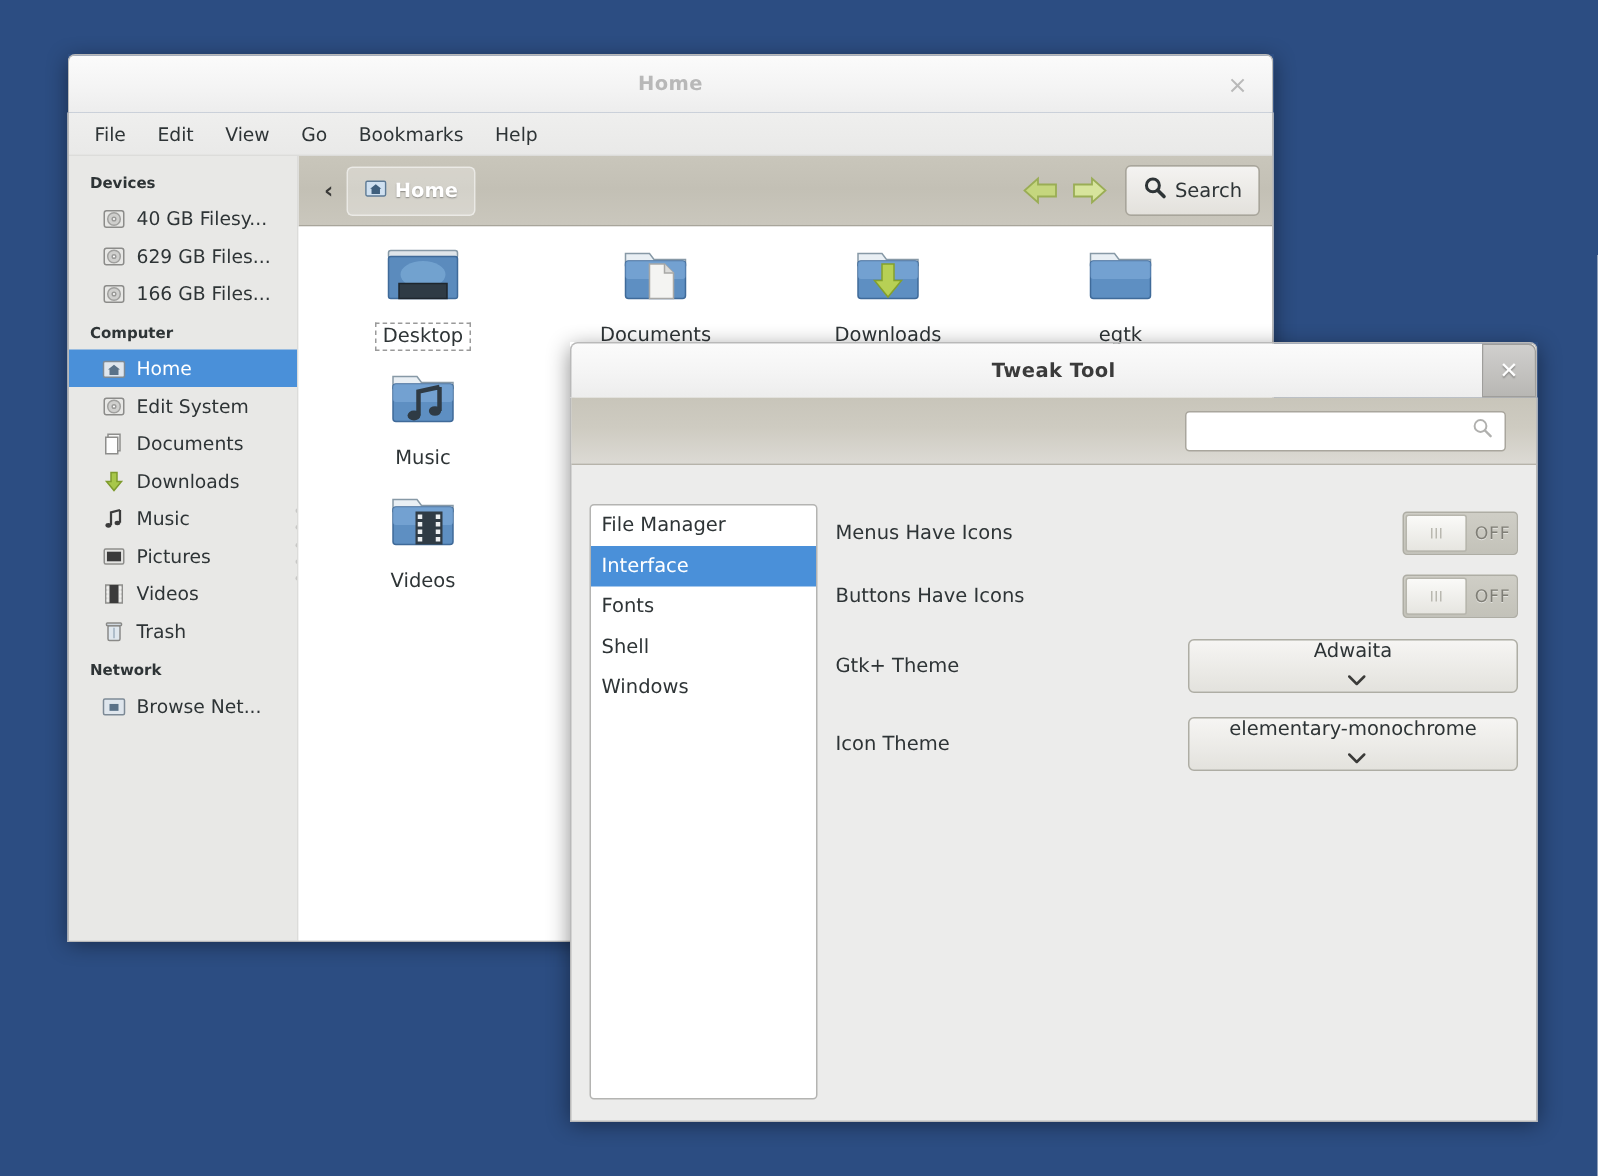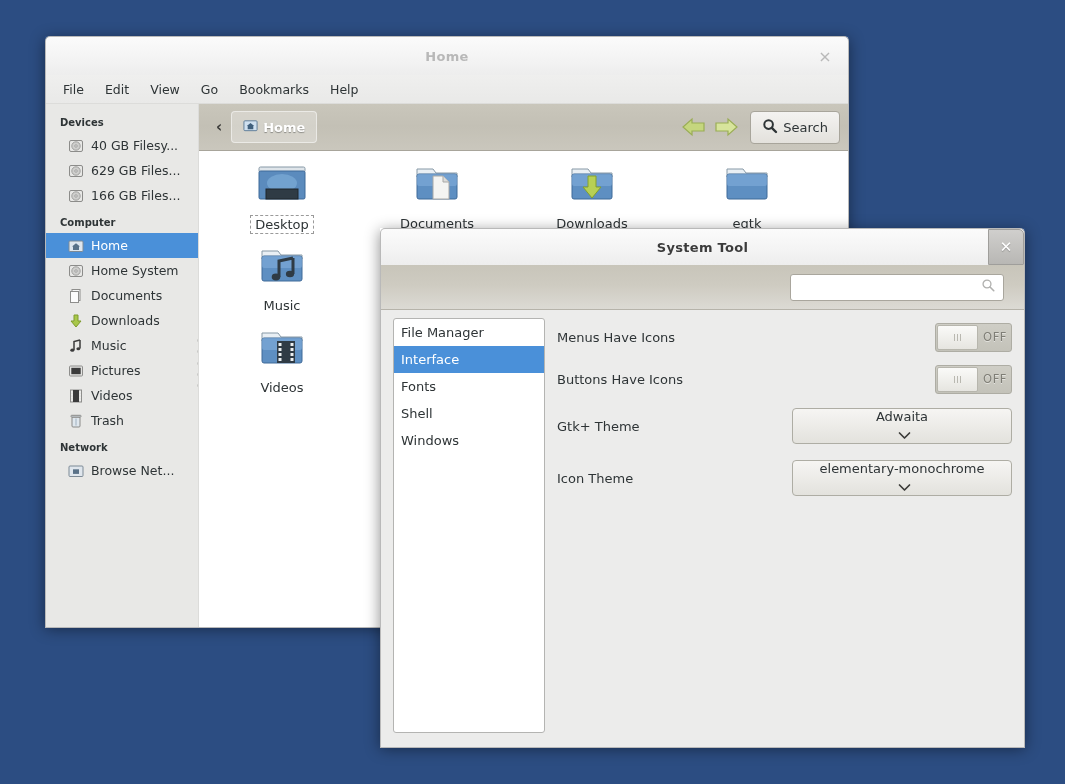--- a/index.html
+++ b/index.html
@@ -161,21 +161,21 @@
   #tw-searchbar{
     height:44px;flex:0 0 44px;display:flex;align-items:center;justify-content:flex-end;
     padding-right:20px;
     background:linear-gradient(to bottom,#c8c5ba 0%,#cecbc1 45%,#dcdad4 100%);
     border-bottom:1px solid #b6b3aa;
   }
   #tw-search{
     width:205px;height:25px;background:#fff;border:1px solid #a9a69d;border-radius:3px;
     display:flex;align-items:center;justify-content:flex-end;padding-right:7px;
   }
-  #tw-content{flex:1;display:flex;padding:8px 12px 14px 12px;gap:12px;min-height:0;justify-content:center;}
+  #tw-content{flex:1;display:flex;padding:26px 12px 14px 12px;gap:12px;min-height:0;justify-content:center;}
   #tw-list{
     width:150px;flex:0 0 150px;background:#fff;border:1px solid #b4b4b2;border-radius:3px;
     overflow:hidden;
   }
   .tw-li{
     padding:5px 7px;font-size:13px;color:#2e3436;cursor:pointer;line-height:17px;
   }
   .tw-li.sel{background:#4a90d9;color:#fff;}
   #tw-panel{flex:1;min-width:0;}
   .setrow{
@@ -279,21 +279,21 @@
           <span>Home</span>
         </div>
         <div class="side-item">
           <span class="side-ico">
             <svg width="16" height="16" viewBox="0 0 16 16">
                 <rect x="1.5" y="2.5" width="13" height="11" rx="1.5" fill="#e8e8e6" stroke="#8c8c8a"></rect>
                 <ellipse cx="8" cy="8" rx="4.2" ry="4.2" fill="#cfcfcd" stroke="#a0a09e"></ellipse>
                 <circle cx="8" cy="8" r="1.2" fill="#fff" stroke="#9a9a98"></circle>
               </svg>
           </span>
-          <span>Home System</span>
+          <span>Edit System</span>
         </div>
         <div class="side-item">
           <span class="side-ico">
             <svg width="16" height="16" viewBox="0 0 16 16">
                 <rect x="4" y="1.5" width="8" height="11" fill="#f6f6f5" stroke="#8e8e8c"></rect>
                 <rect x="2.5" y="3.5" width="8" height="11" fill="#fdfdfd" stroke="#8e8e8c"></rect>
               </svg>
           </span>
           <span>Documents</span>
         </div>
@@ -498,21 +498,21 @@
 
         </div>
       </div>
     </div>
   </div>
 </div>
 
 <div class="win" id="tw">
 
   <div class="titlebar">
-    <div class="ttl">System Tool</div>
+    <div class="ttl">Tweak Tool</div>
     <div id="tw-close">✕</div>
   </div>
 
   <div id="tw-body">
 
     <div id="tw-searchbar">
       <div id="tw-search" title="">
         <span>
           <svg width="15" height="15" viewBox="0 0 16 16">
               <circle cx="6.4" cy="6.4" r="4.2" fill="none" stroke="#b0b0ae" stroke-width="1.4"></circle>

